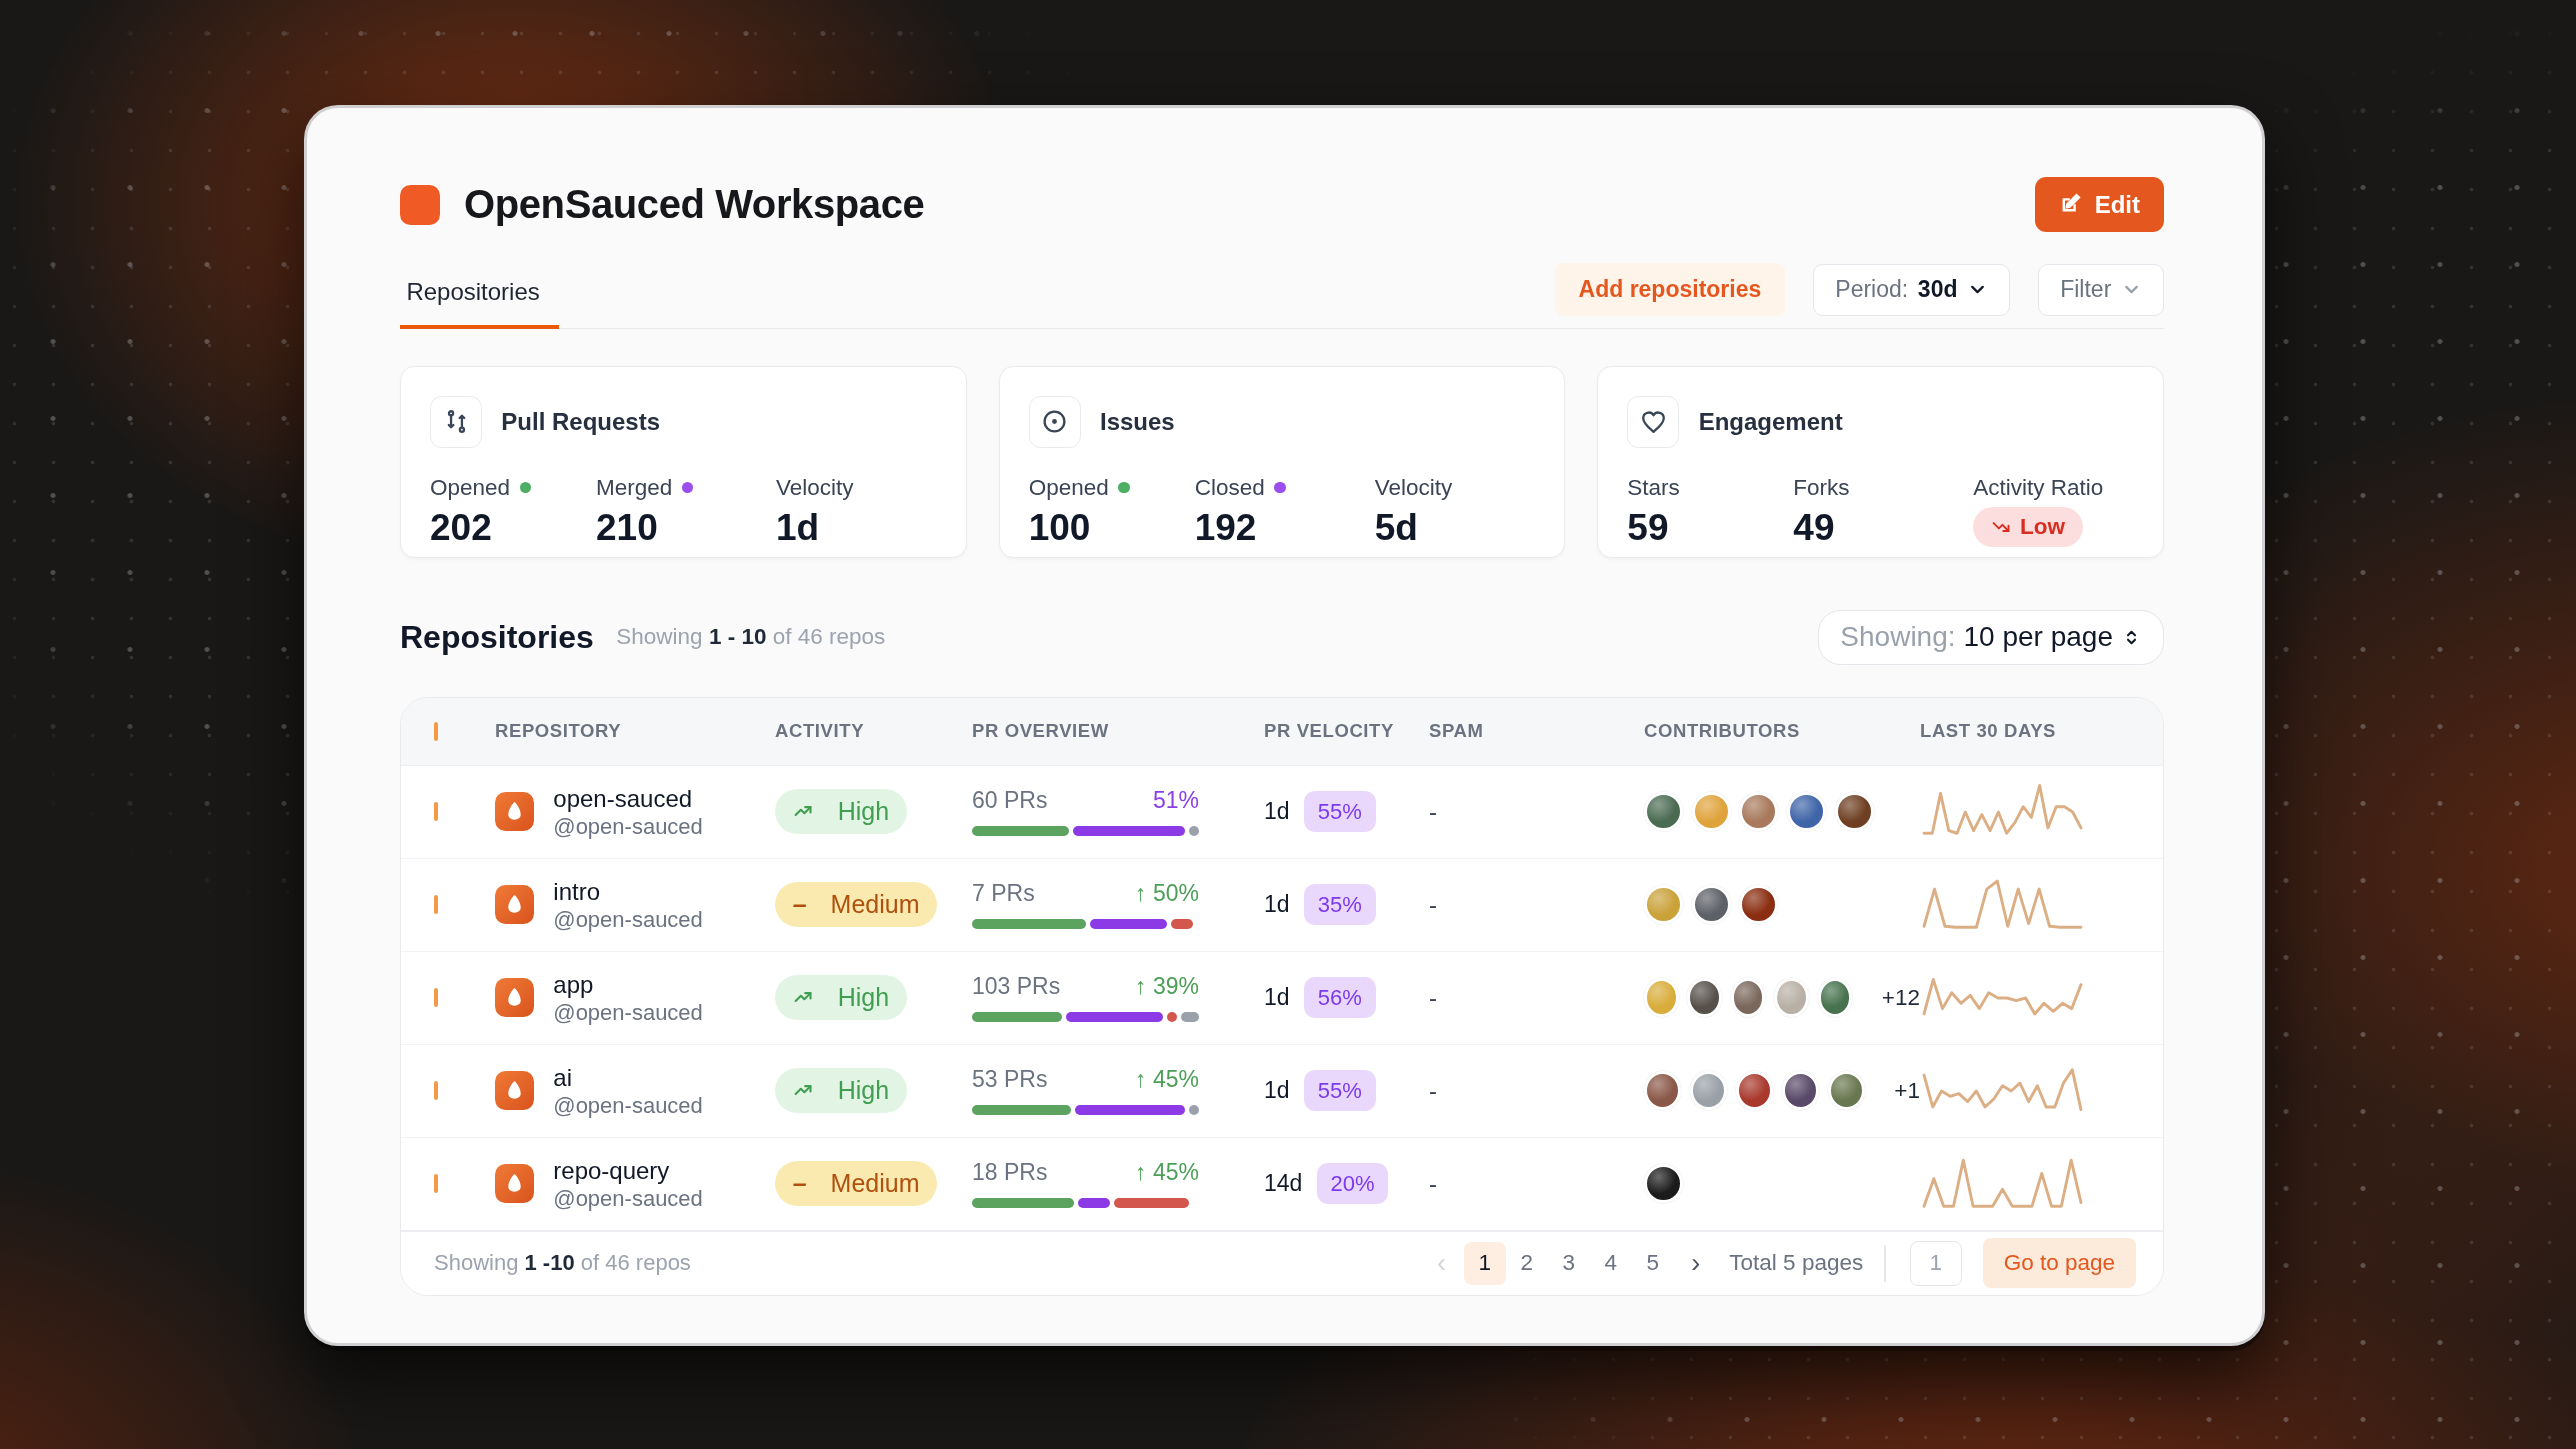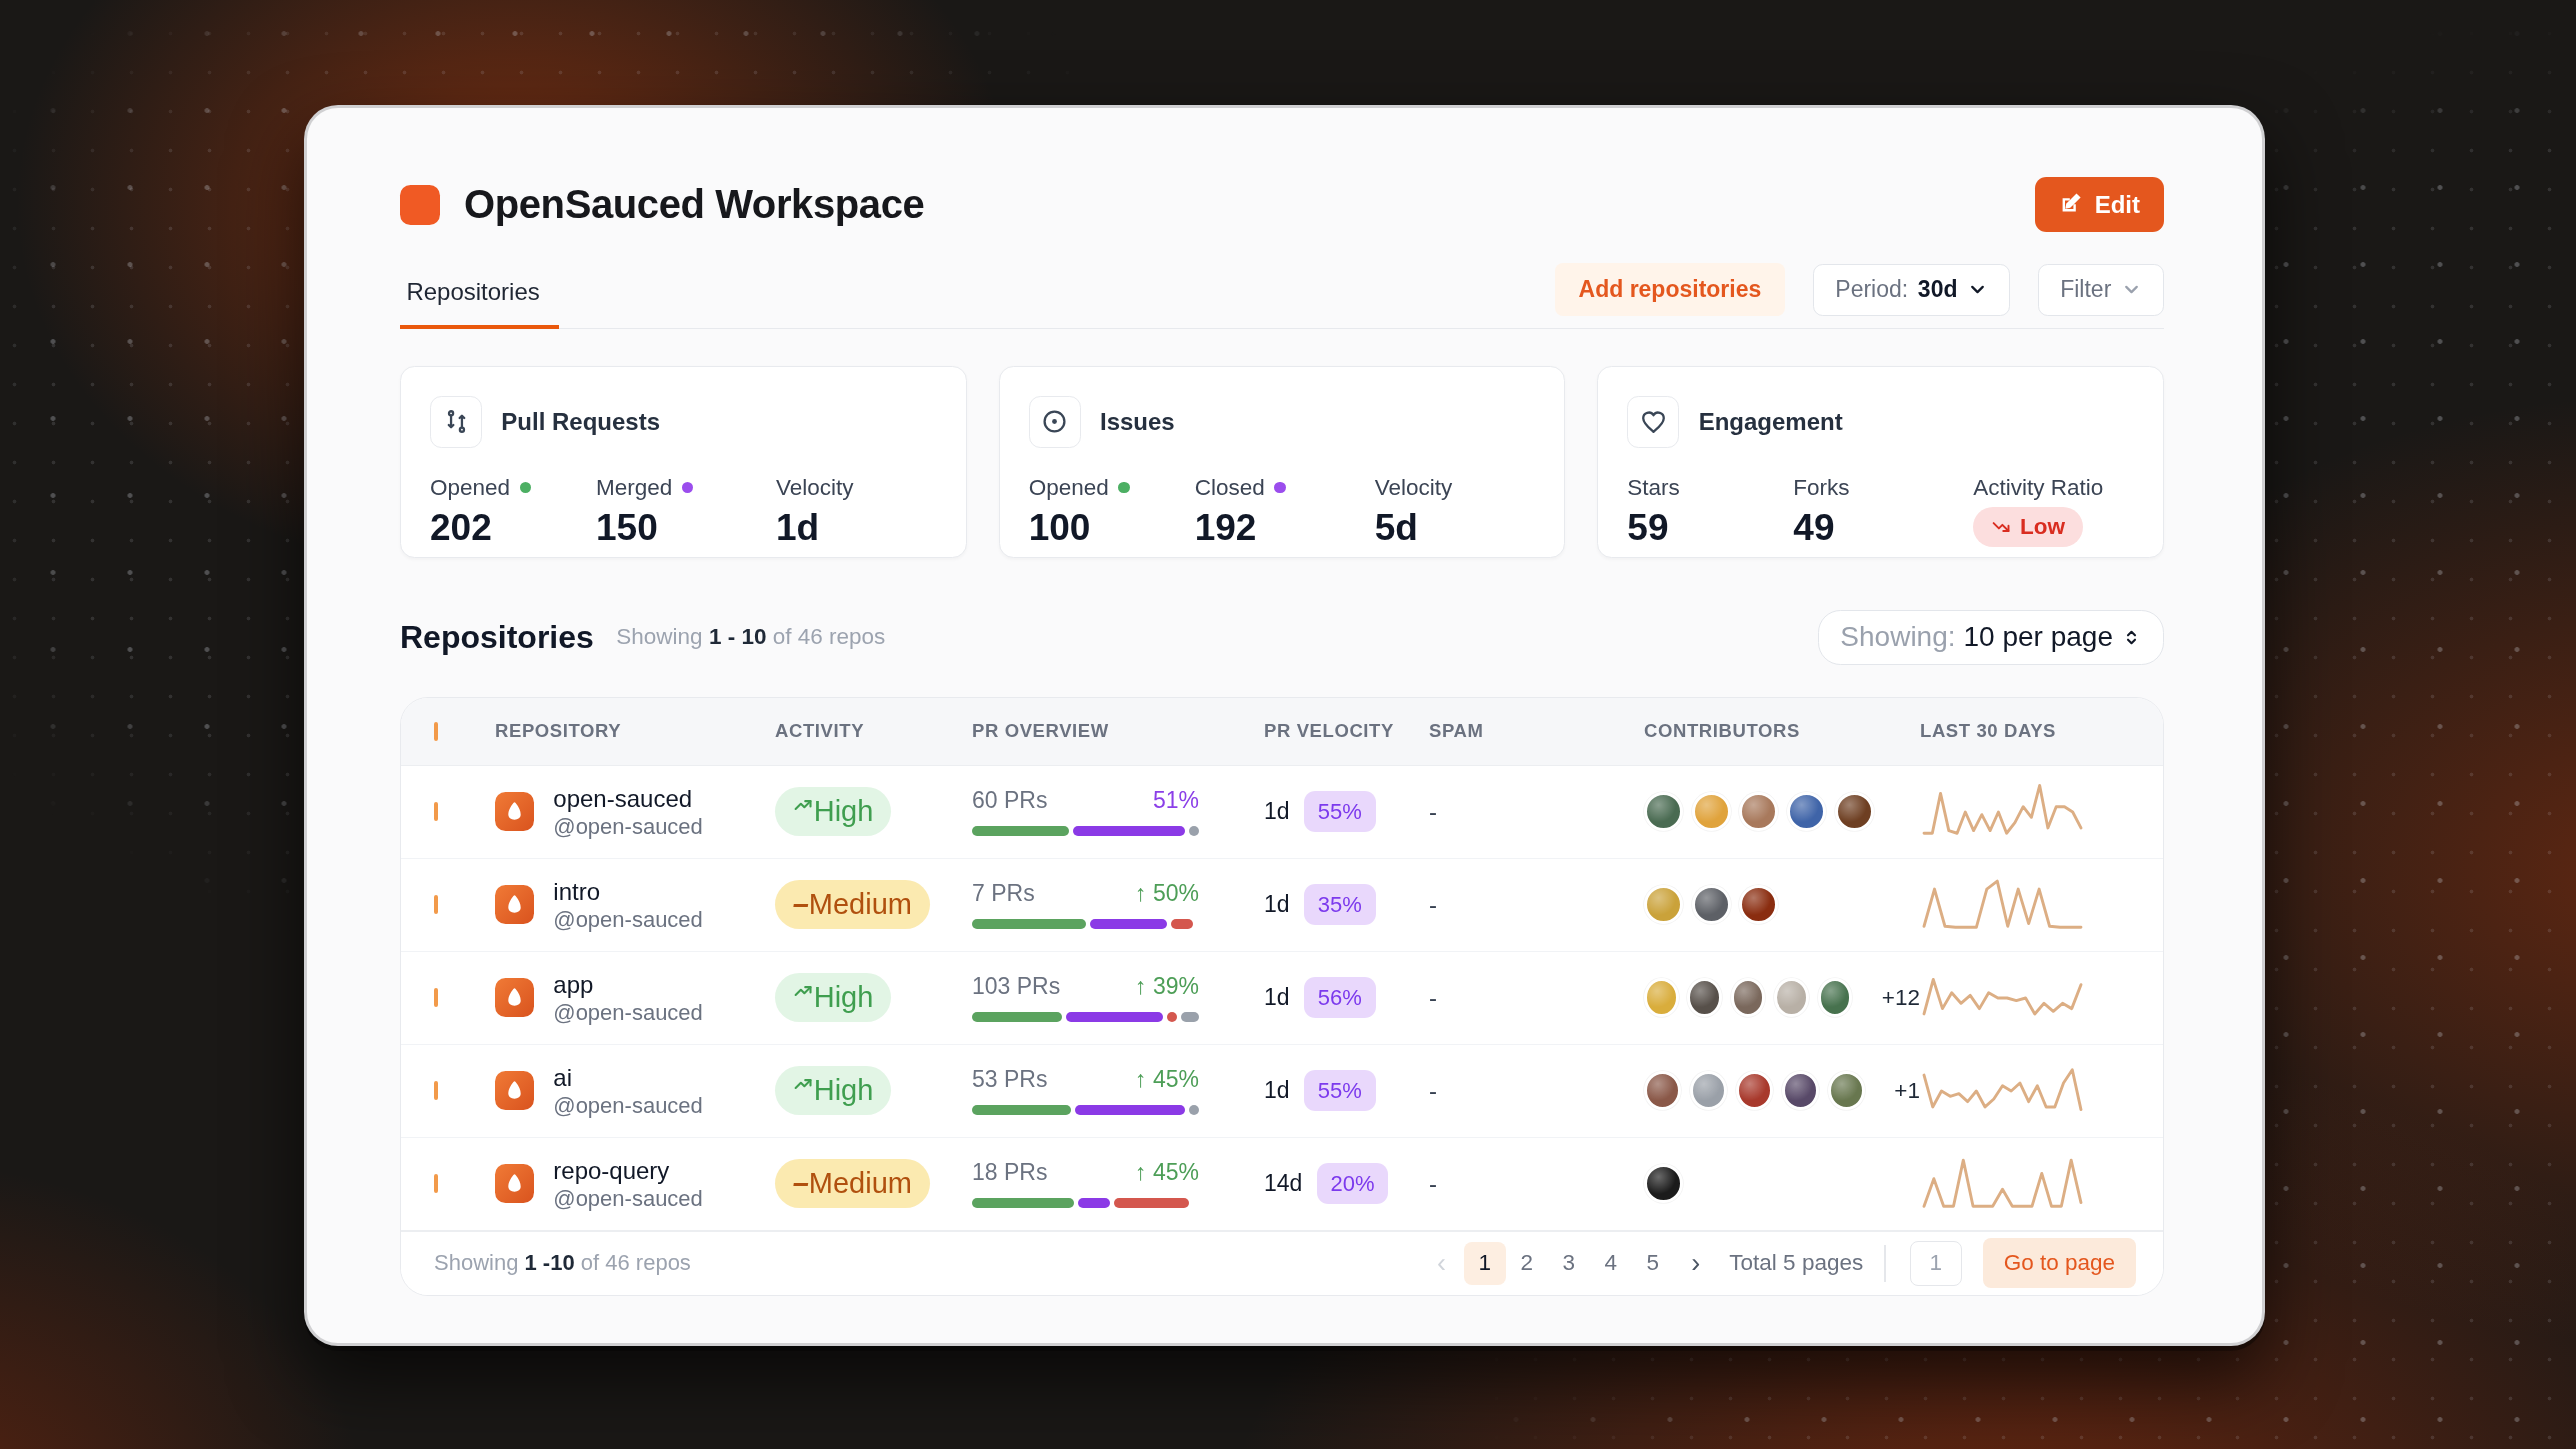--- a/index.html
+++ b/index.html
@@ -90,21 +90,21 @@
   .cb { width:22.5px; height:22.5px; border:2.4px solid #f29a4a; border-radius:6.4px; background:#fff;
     margin-left:33px; cursor:pointer; }
   .trow { height:93px; border-bottom:1.6px solid #f1f3f6; }
   .trow:last-of-type { border-bottom:1.6px solid #eceef1; }
   .repo-cell { display:flex; align-items:center; gap:19.3px; }
   .repo-avatar { width:39px; height:39px; border-radius:10.5px; flex:0 0 39px;
     background:linear-gradient(135deg,#f07a36,#d9531e); display:flex; align-items:center; justify-content:center; }
   .repo-avatar svg { width:27px; height:27px; }
   .repo-name { font-size:24px; color:#111827; line-height:1.25; }
   .repo-handle { font-size:22px; color:#6b7280; }
-  .act-badge { display:inline-flex; gap:0; font-size:29px; padding:8px 17.7px;
+  .act-badge { display:inline-flex; align-items:center; gap:24px; font-size:25px; padding:8px 17.7px;
     border-radius:804px; }
   .act-high { background:#e2f5e5; color:#3f9e4f; }
   .act-medium { background:#fbeab0; color:#b0500e; }
   .act-badge svg { width:21px; height:21px; }
   .pr-cell { width:227px; }
   .pr-top { display:flex; justify-content:space-between; align-items:baseline; font-size:23px; color:#6b7280; }
   .pct-purple { color:#8b3fe8; } .pct-green { color:#4d9e57; }
   .bar { display:flex; gap:4px; margin-top:11.3px; height:10.5px; }
   .bar i { border-radius:5.6px; display:block; height:10.5px; }
   .seg-green { background:#5ba35f; } .seg-purple { background:#8b3ae6; }
@@ -199,21 +199,21 @@
               <span>Opened</span>
               <span class="dot green"></span>
             </label>
           <div class="v">202</div>
         </div>
         <div class="stat">
           <label>
               <span>Merged</span>
               <span class="dot purple"></span>
             </label>
-          <div class="v">150</div>
+          <div class="v">210</div>
         </div>
         <div class="stat">
           <label>
               <span>Velocity</span>
             </label>
           <div class="v">1d</div>
         </div>
       </div>
     </div>
 

